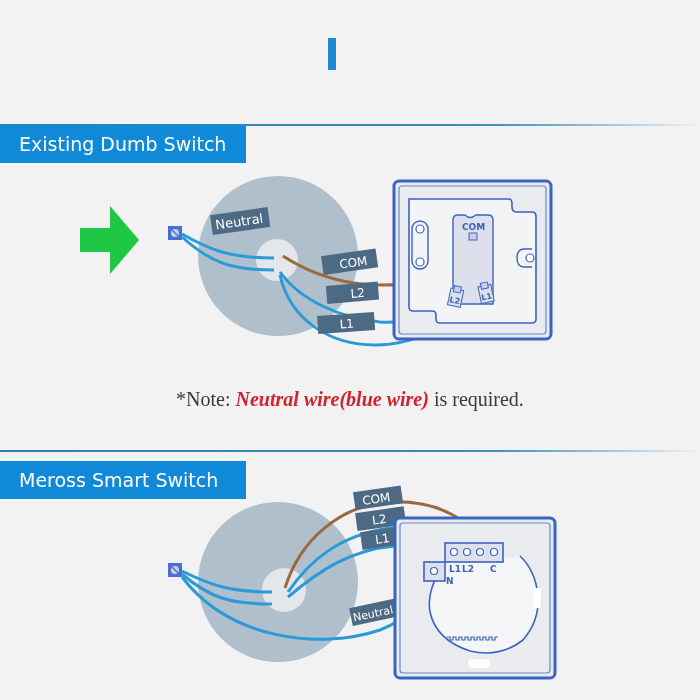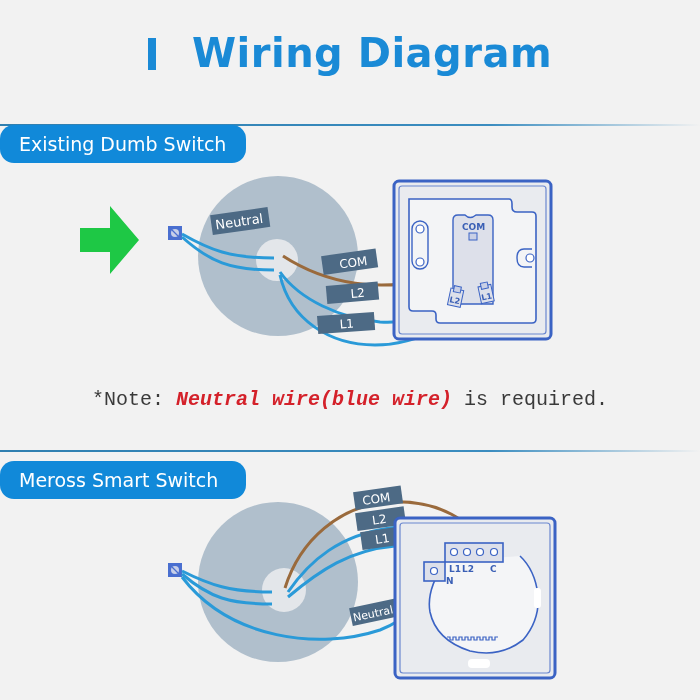--- a/index.html
+++ b/index.html
@@ -28,36 +28,35 @@
   }
   .section-tab {
     position: absolute; left: 0; height: 38px; width: 246px;
     background: #1189d9;
     color: #ffffff;
     font-size: 19px;
     line-height: 38px;
     padding-left: 19px;
     box-sizing: border-box;
     font-family: "DejaVu Sans", sans-serif;
-    border-radius: 14px;
   }
   .note {
     position: absolute; left: 0; top: 388px; width: 700px; text-align: center;
     font-size: 20px; color: #3a3a3a;
-    font-family: Liberation Mono, monospace;
+    font-family: Liberation Serif, serif;
   }
   .note .em { color: #d4212a; font-style: italic; font-weight: bold; }
   svg.diagram { position: absolute; left: 0; top: 0; }
   .lbl { font-family: "DejaVu Sans", sans-serif; fill: #ffffff; }
   .plbl { font-family: "DejaVu Sans", sans-serif; fill: #3a5fb5; font-weight: bold; }
 </style>
 </head>
 <body>
 
-<div class="title"><span class="bar"></span><span>Wiring Diagram</span></div>
+<div class="title"><span class="bar"></span></div>
 
 <div class="section-rule" style="top:124px;"></div>
 <div class="section-tab" style="top:125px;">Existing Dumb Switch</div>
 
 <svg class="diagram" width="700" height="700" viewBox="0 0 700 700">
 
   <polygon points="80,228 110,228 110,206 139,240 110,274 110,252 80,252" fill="#1ec845"></polygon>
 
   <circle cx="278" cy="256" r="80" fill="#b0bfcc"></circle>
   <circle cx="277" cy="260" r="21" fill="#e3e6ea"></circle>

